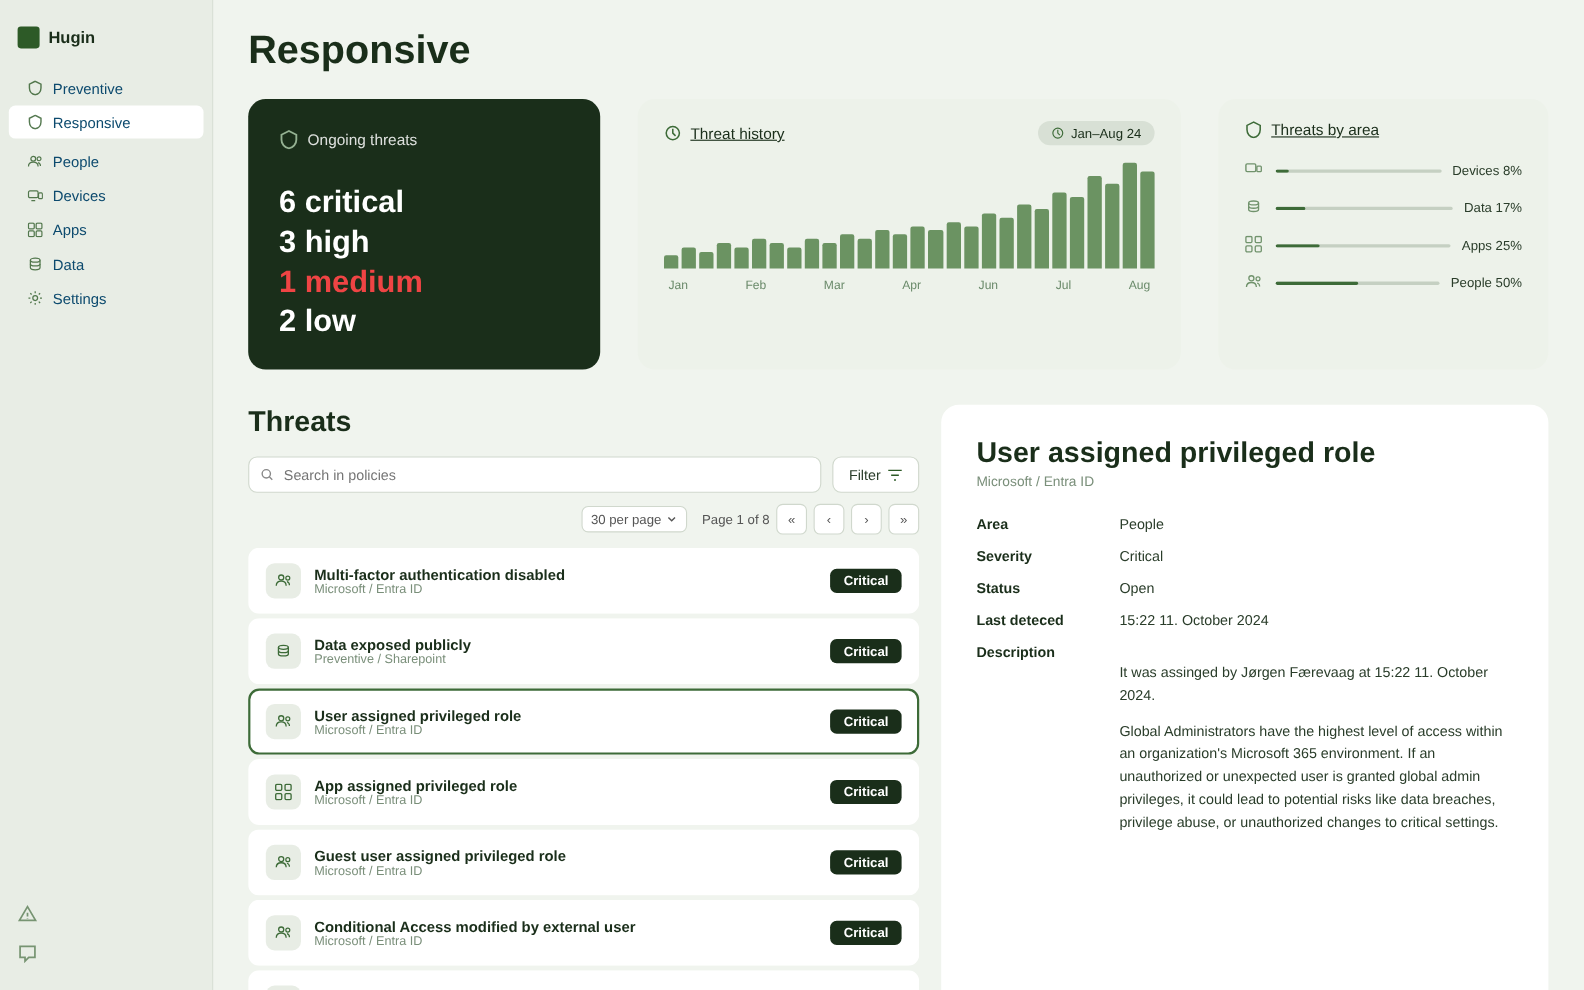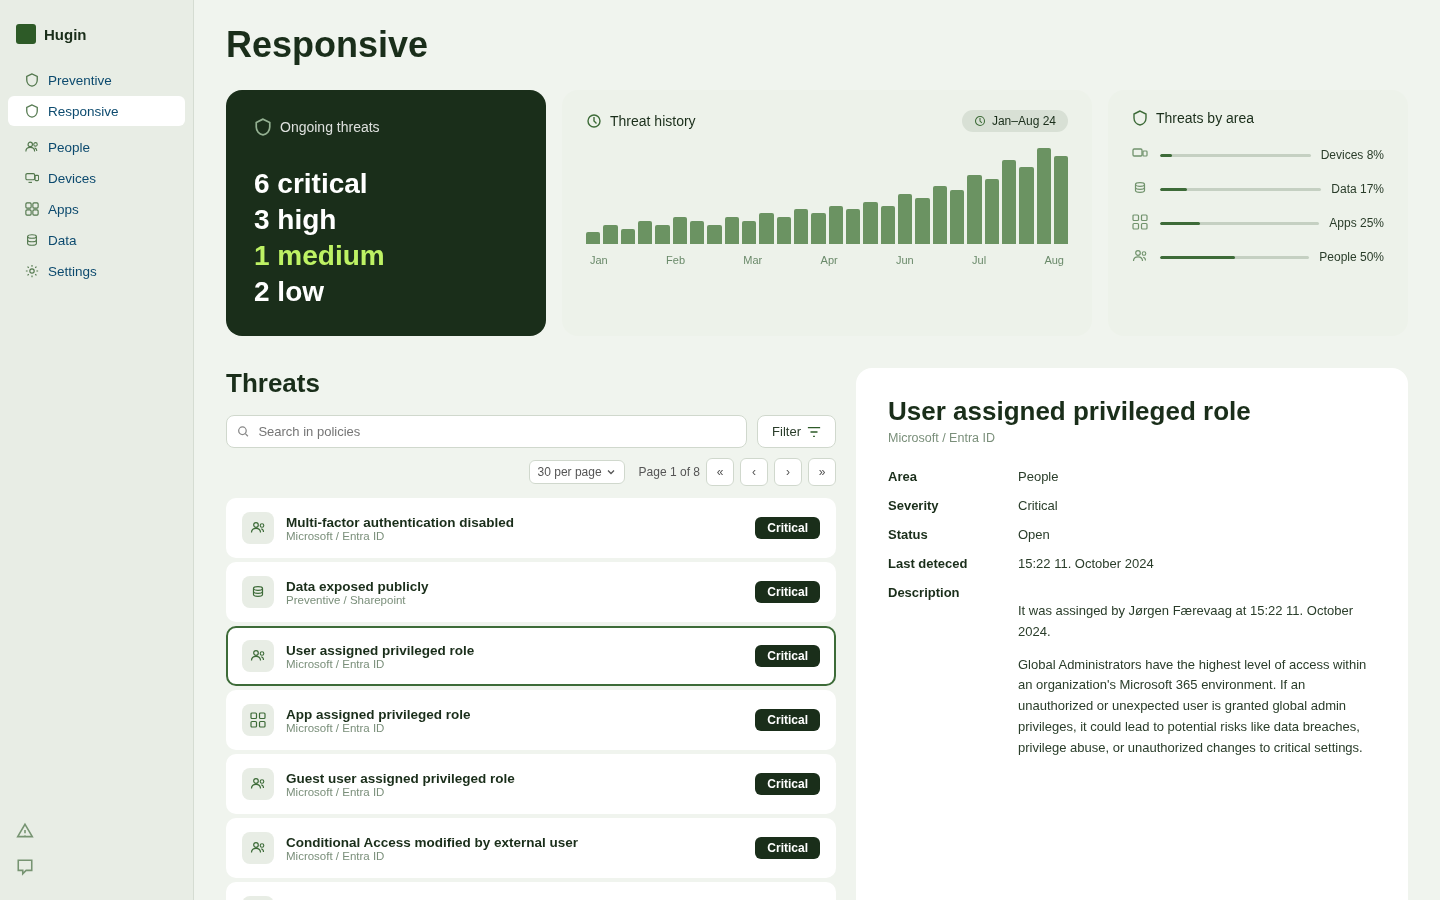--- a/index.html
+++ b/index.html
@@ -92,21 +92,21 @@
     .page-title {
       font-size: 36px;
       font-weight: 800;
       color: #1a2e1a;
       margin-bottom: 24px;
     }
 
     
     .cards-row {
       display: flex;
-      gap: 16px;
+      gap: 34px;
       margin-bottom: 32px;
     }
 
     
     .card-ongoing {
       background: #1a2e1a;
       border-radius: 16px;
       padding: 28px 28px;
       width: 320px;
       flex-shrink: 0;
@@ -124,21 +124,21 @@
       width: 18px;
       height: 18px;
     }
     .threat-stats {
       display: flex;
       flex-direction: column;
       gap: 4px;
     }
     .threat-critical { font-size: 28px; font-weight: 800; color: #fff; }
     .threat-high { font-size: 28px; font-weight: 800; color: #fff; }
-    .threat-medium { font-size: 28px; font-weight: 800; color: #bef264; }
+    .threat-medium { font-size: 28px; font-weight: 800; color: #ef4444; }
     .threat-low { font-size: 28px; font-weight: 800; color: #fff; }
 
     
     .card-history {
       background: #edf2ea;
       border-radius: 16px;
       padding: 20px 24px;
       flex: 1;
     }
     .card-history-header {
@@ -146,20 +146,21 @@
       align-items: center;
       justify-content: space-between;
       margin-bottom: 16px;
     }
     .card-title {
       display: flex;
       align-items: center;
       gap: 8px;
       font-size: 14px;
       font-weight: 500;
+      text-decoration: underline;
     }
     .date-badge {
       background: #d8e0d5;
       border-radius: 20px;
       padding: 4px 12px;
       font-size: 12px;
       display: flex;
       align-items: center;
       gap: 6px;
     }

